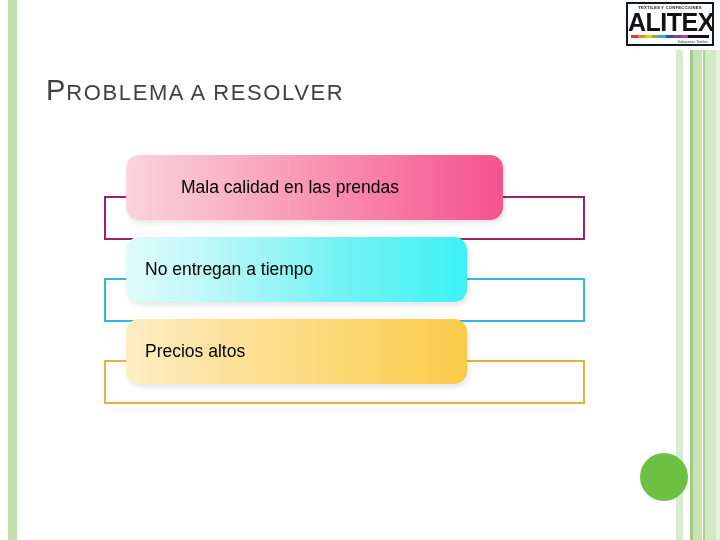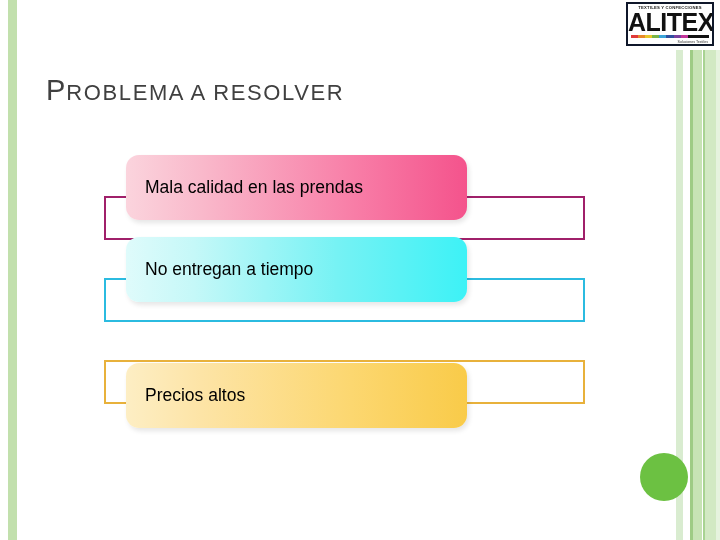--- a/index.html
+++ b/index.html
@@ -149,28 +149,28 @@
   }
   .chip-label {
     padding-left: 19px;
     font-size: 17.5px;
     color: #000000;
     font-family: "Liberation Sans", sans-serif;
     white-space: nowrap;
   }
   .row-1 .chip {
     background: linear-gradient(to right, #fbd4dd 0%, #f9b9cb 22%, #f87ca6 68%, #f4538c 100%);
+    padding-left: 36px;
   }
   .row-2 .chip {
     background: linear-gradient(to right, #dffbfb 0%, #c5f8f8 20%, #76f2f4 62%, #3df2f6 100%);
     text-align: right;
   }
   .row-3 .chip {
     background: linear-gradient(to right, #fdeec4 0%, #fde4a6 22%, #fcd770 66%, #f9cb49 100%);
-    margin-top: 44px;
   }
 
   
   .green-circle {
     position: absolute;
     left: 640px;
     top: 453px;
     width: 48px;
     height: 48px;
     border-radius: 50%;

